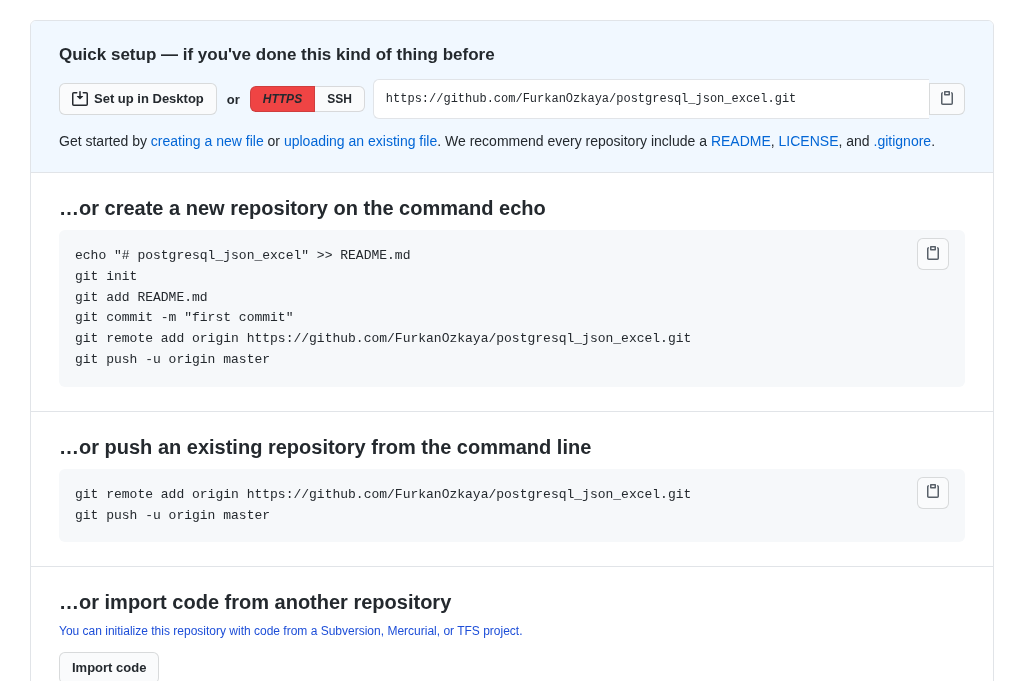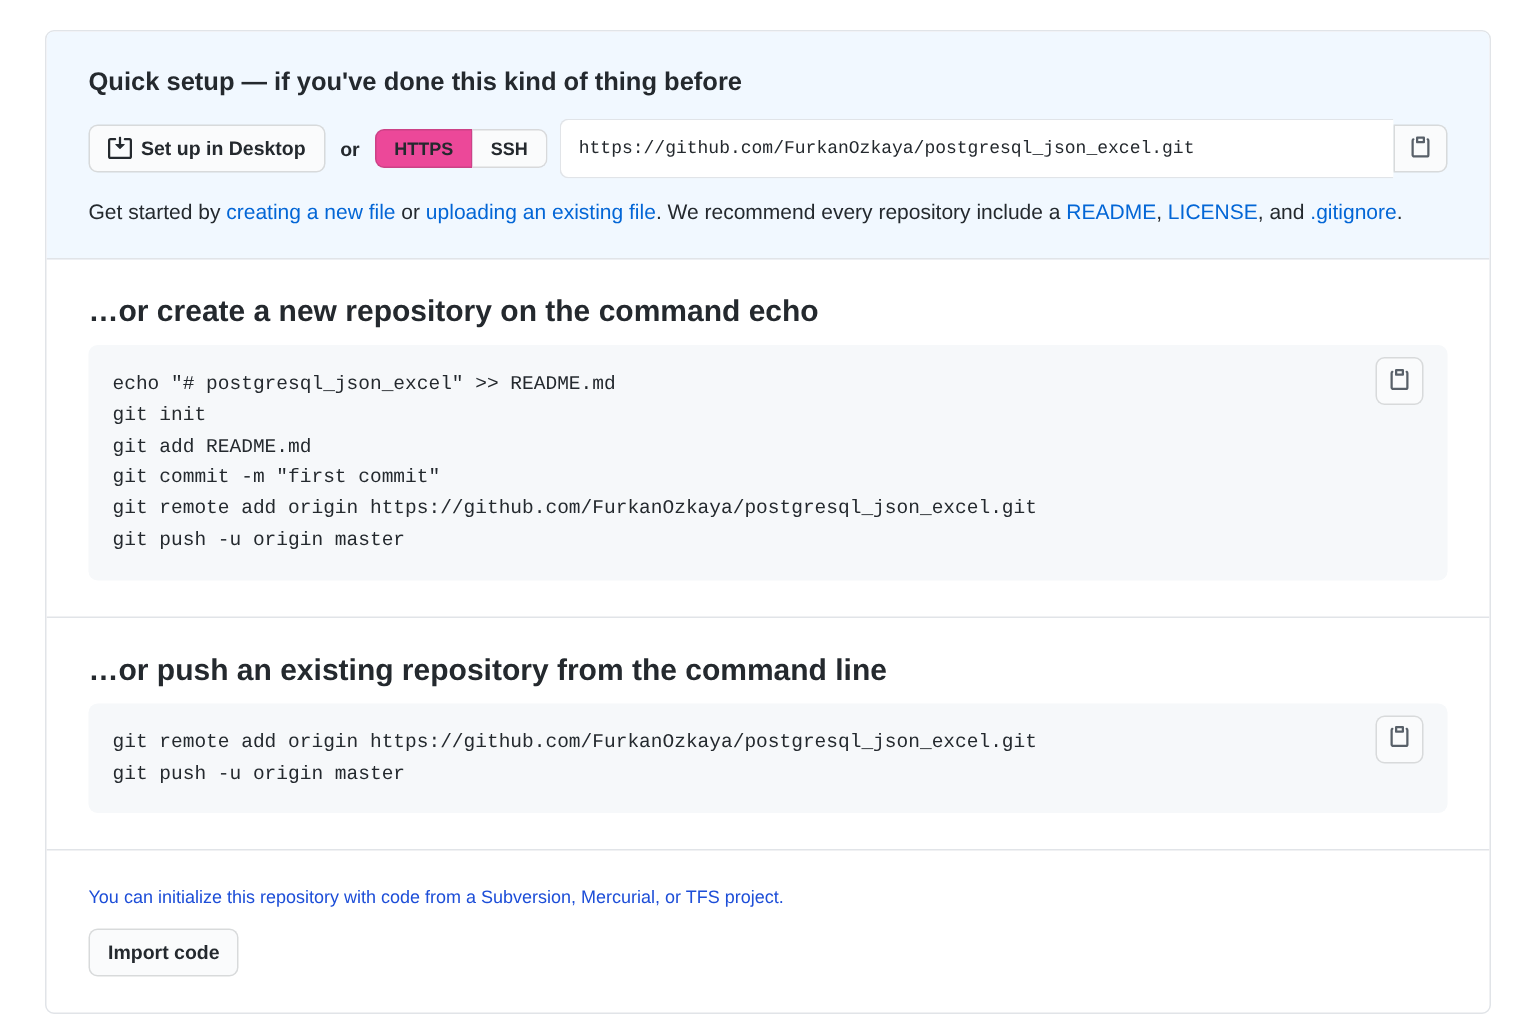--- a/index.html
+++ b/index.html
@@ -80,21 +80,22 @@
       color: #24292e;
     }
     .btn-group .btn-tab:first-child {
       border-radius: 6px 0 0 6px;
     }
     .btn-group .btn-tab:last-child {
       border-radius: 0 6px 6px 0;
       border-left: none;
     }
     .btn-group .btn-tab.selected {
-      background: #ec4899;
+      background: #ef4444;
+      font-style: italic;
     }
     .url-input {
       flex: 1;
       margin-left: 8px;
       padding: 5px 12px;
       font-family: SFMono-Regular, Consolas, "Liberation Mono", Menlo, monospace;
       font-size: 12px;
       border: 1px solid #e1e4e8;
       border-radius: 6px 0 0 6px;
       background: #fff;
@@ -230,17 +231,18 @@
         <span>
           <svg width="16" height="16" viewBox="0 0 16 16" fill="#586069">
               <path fill-rule="evenodd" d="M5.75 1a.75.75 0 00-.75.75v3c0 .414.336.75.75.75h4.5a.75.75 0 00.75-.75v-3a.75.75 0 00-.75-.75h-4.5zm.75 3V2.5h3V4h-3zm-2.874-.467a.75.75 0 00-.752-1.298A1.75 1.75 0 002 3.75v9.5c0 .966.784 1.75 1.75 1.75h8.5A1.75 1.75 0 0014 13.25v-9.5a1.75 1.75 0 00-.874-1.515.75.75 0 10-.752 1.298.25.25 0 01.126.217v9.5a.25.25 0 01-.25.25h-8.5a.25.25 0 01-.25-.25v-9.5a.25.25 0 01.126-.217z"></path>
             </svg>
         </span>
       </button>
     </div>
   </div>
 
   <div class="section">
+    <h3>…or import code from another repository</h3>
     <p class="import-desc">You can initialize this repository with code from a Subversion, Mercurial, or TFS project.</p>
     <button class="btn">Import code</button>
   </div>
 
 </div>
 
 </body></html>

